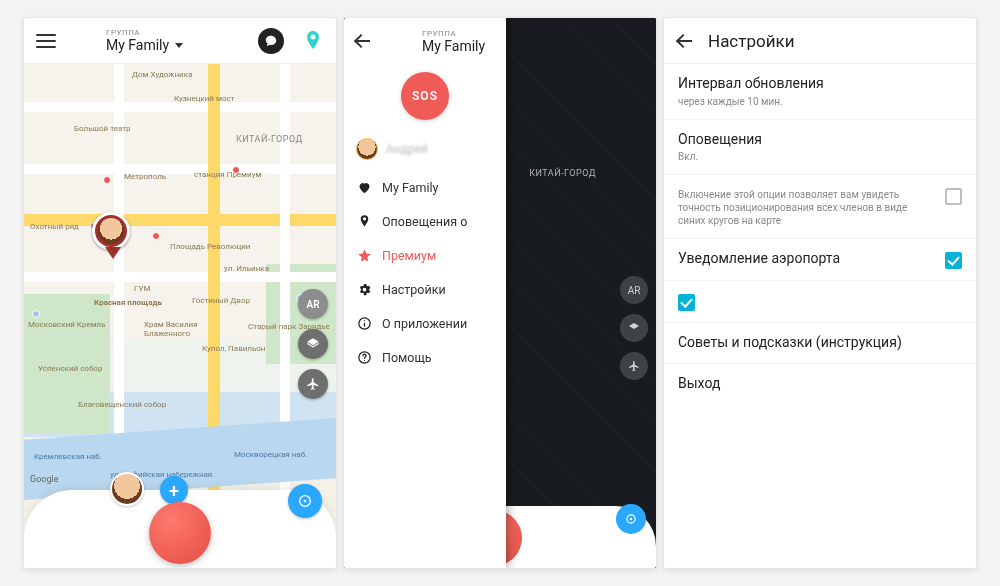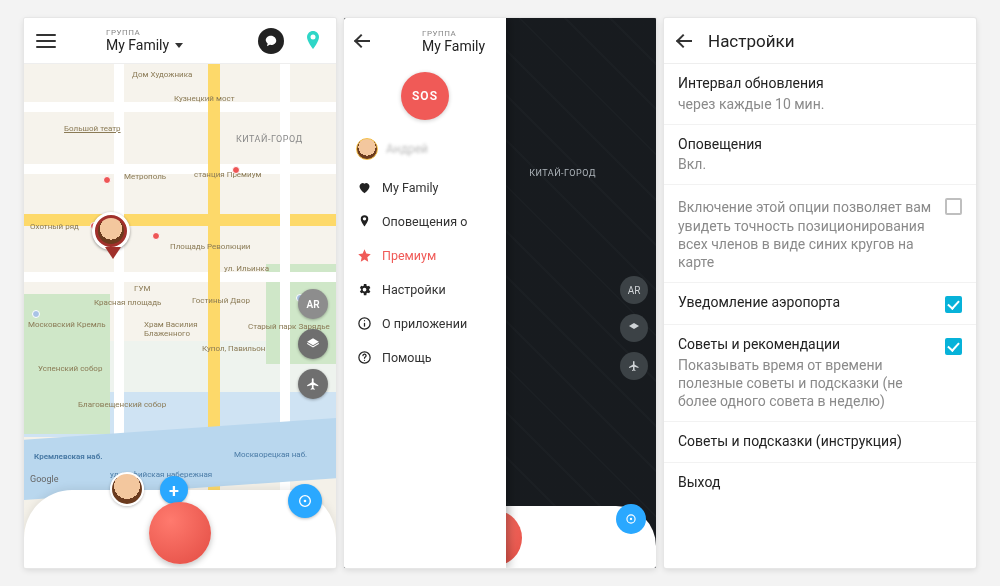--- a/index.html
+++ b/index.html
@@ -131,21 +131,21 @@
 
   
   .settings-hdr {
     height:46px; display:flex; align-items:center; gap:14px; padding:0 12px; border-bottom:1px solid #eee;
   }
   .settings-hdr .title { font-size:17px; color:#222; }
   .set-list { flex:1; overflow:auto; }
   .set-item { padding:11px 14px; border-bottom:1px solid #f2f2f2; display:flex; align-items:flex-start; justify-content:space-between; gap:10px; }
   .set-item .txt { flex:1; }
   .set-item .t { font-size:14px; color:#222; line-height:1.25; }
-  .set-item .s { font-size:14px; color:#8a8a8a; margin-top:2px; line-height:1.3; }
+  .set-item .s { font-size:10px; color:#8a8a8a; margin-top:2px; line-height:1.3; }
   .chk { width:17px; height:17px; border:2px solid #bfbfbf; border-radius:2px; margin-top:2px; flex:0 0 17px; position:relative; }
   .chk.on { background:#07b2d9; border-color:#07b2d9; }
   .chk.on::after { content:""; position:absolute; left:3px; top:0px; width:5px; height:9px; border-right:2.5px solid #fff; border-bottom:2.5px solid #fff; transform:rotate(42deg); }
 </style>
 </head>
 <body>
 
 <div class="stage">
 
   <div class="phone">
@@ -184,38 +184,38 @@
       <div class="road h" style="top:100px;"></div>
       <div class="road h big-road" style="top:150px;height:12px;"></div>
       <div class="road h" style="top:208px;"></div>
       <div class="road v big-road" style="left:184px;width:12px;"></div>
       <div class="road v" style="left:90px;"></div>
       <div class="road v" style="left:256px;"></div>
       <div class="river"></div>
 
       <div class="label" style="left:108px;top:6px;">Дом Художника</div>
       <div class="label" style="left:150px;top:30px;">Кузнецкий мост</div>
-      <div class="label" style="left:40px;top:60px;text-decoration:underline;">Большой театр</div>
+      <div class="label" style="left:50px;top:60px;">Большой театр</div>
       <div class="label gray" style="left:212px;top:70px;font-size:9px;letter-spacing:.5px;">КИТАЙ-ГОРОД</div>
       <div class="label" style="left:100px;top:108px;">Метрополь</div>
       <div class="label" style="left:170px;top:106px;">станция Премиум</div>
       <div class="label" style="left:6px;top:158px;">Охотный ряд</div>
       <div class="label" style="left:146px;top:178px;">Площадь Революции</div>
       <div class="label" style="left:200px;top:200px;">ул. Ильинка</div>
       <div class="label" style="left:110px;top:220px;">ГУМ</div>
       <div class="label" style="left:168px;top:232px;">Гостиный Двор</div>
-      <div class="label" style="left:70px;top:234px;">Красная площадь</div>
+      <div class="label" style="left:70px;top:234px;font-weight:bold;">Красная площадь</div>
       <div class="label" style="left:120px;top:256px;white-space:pre;">Храм Василия
 Блаженного</div>
       <div class="label" style="left:4px;top:256px;">Московский Кремль</div>
       <div class="label" style="left:224px;top:258px;white-space:pre;">Старый парк Зарядье</div>
       <div class="label" style="left:178px;top:280px;text-align:center;">Купол, Павильон</div>
       <div class="label" style="left:14px;top:300px;">Успенский собор</div>
       <div class="label" style="left:54px;top:336px;">Благовещенский собор</div>
-      <div class="label" style="left:10px;top:388px;color:#4a7ba6;font-weight:bold;">Кремлевская наб.</div>
+      <div class="label" style="left:10px;top:388px;color:#4a7ba6;">Кремлевская наб.</div>
       <div class="label" style="left:86px;top:406px;color:#4a7ba6;">ул. Софийская набережная</div>
       <div class="label" style="left:210px;top:386px;color:#4a7ba6;">Москворецкая наб.</div>
       <div class="label" style="left:36px;top:430px;white-space:pre;">Дети – жертвы
 пороков взрослых</div>
 
       <div class="poi m" style="left:79px;top:112px;"></div>
       <div class="poi m" style="left:128px;top:168px;"></div>
       <div class="poi m" style="left:66px;top:158px;"></div>
       <div class="poi m" style="left:208px;top:102px;"></div>
       <div class="poi b" style="left:8px;top:246px;"></div>
@@ -382,24 +382,20 @@
         </div>
         <div class="chk"></div>
       </div>
       <div class="set-item">
         <div class="txt">
           <div class="t">Уведомление аэропорта</div>
         </div>
         <div class="chk on"></div>
       </div>
       <div class="set-item">
-        <div class="txt">
-          <div class="t">Советы и рекомендации</div>
-          <div class="s">Показывать время от времени полезные советы и подсказки (не более одного совета в неделю)</div>
-        </div>
         <div class="chk on"></div>
       </div>
       <div class="set-item">
         <div class="txt">
           <div class="t">Советы и подсказки (инструкция)</div>
         </div>
       </div>
       <div class="set-item" style="border-bottom:none;">
         <div class="txt">
           <div class="t">Выход</div>

